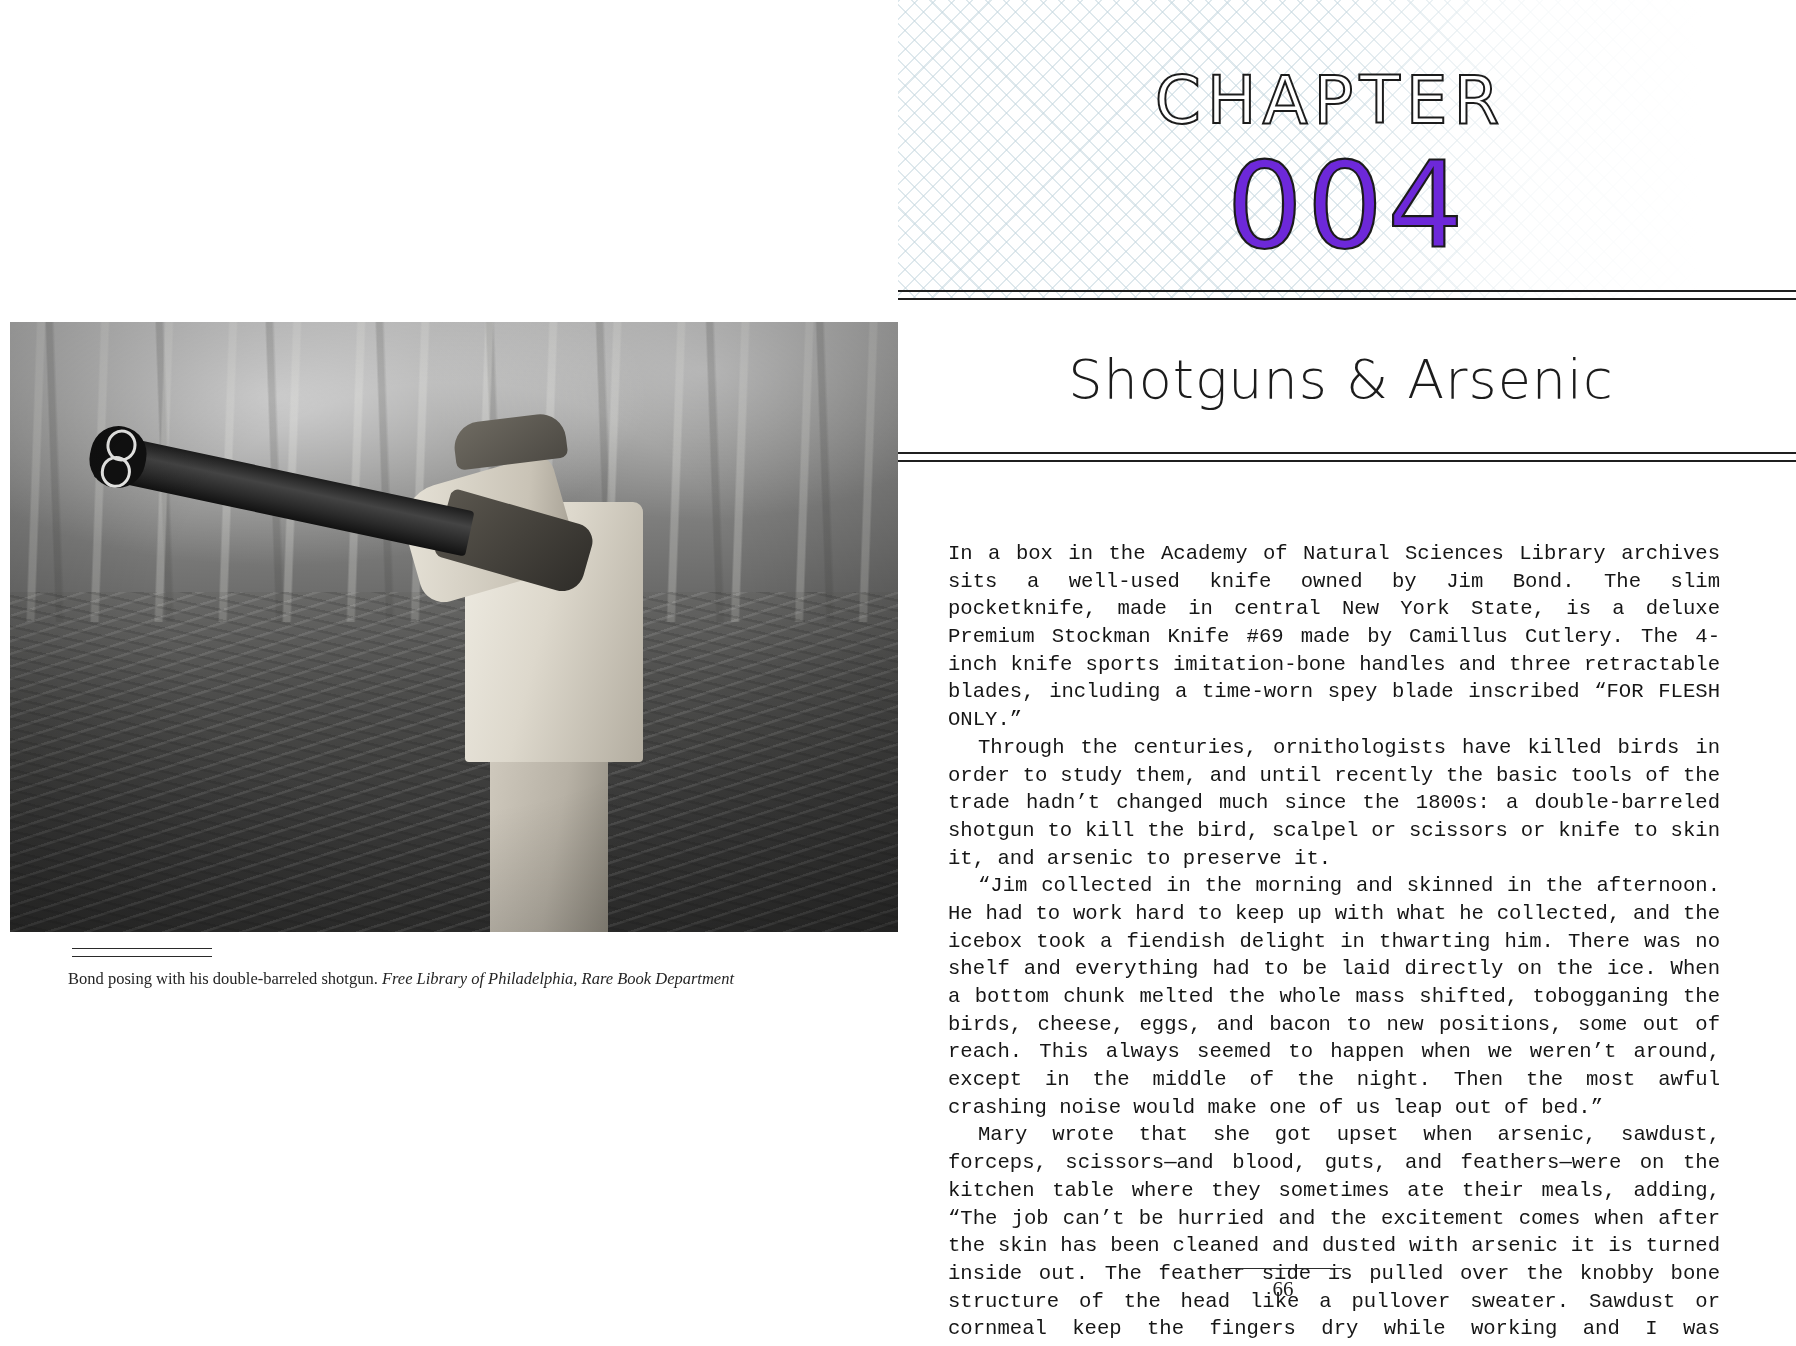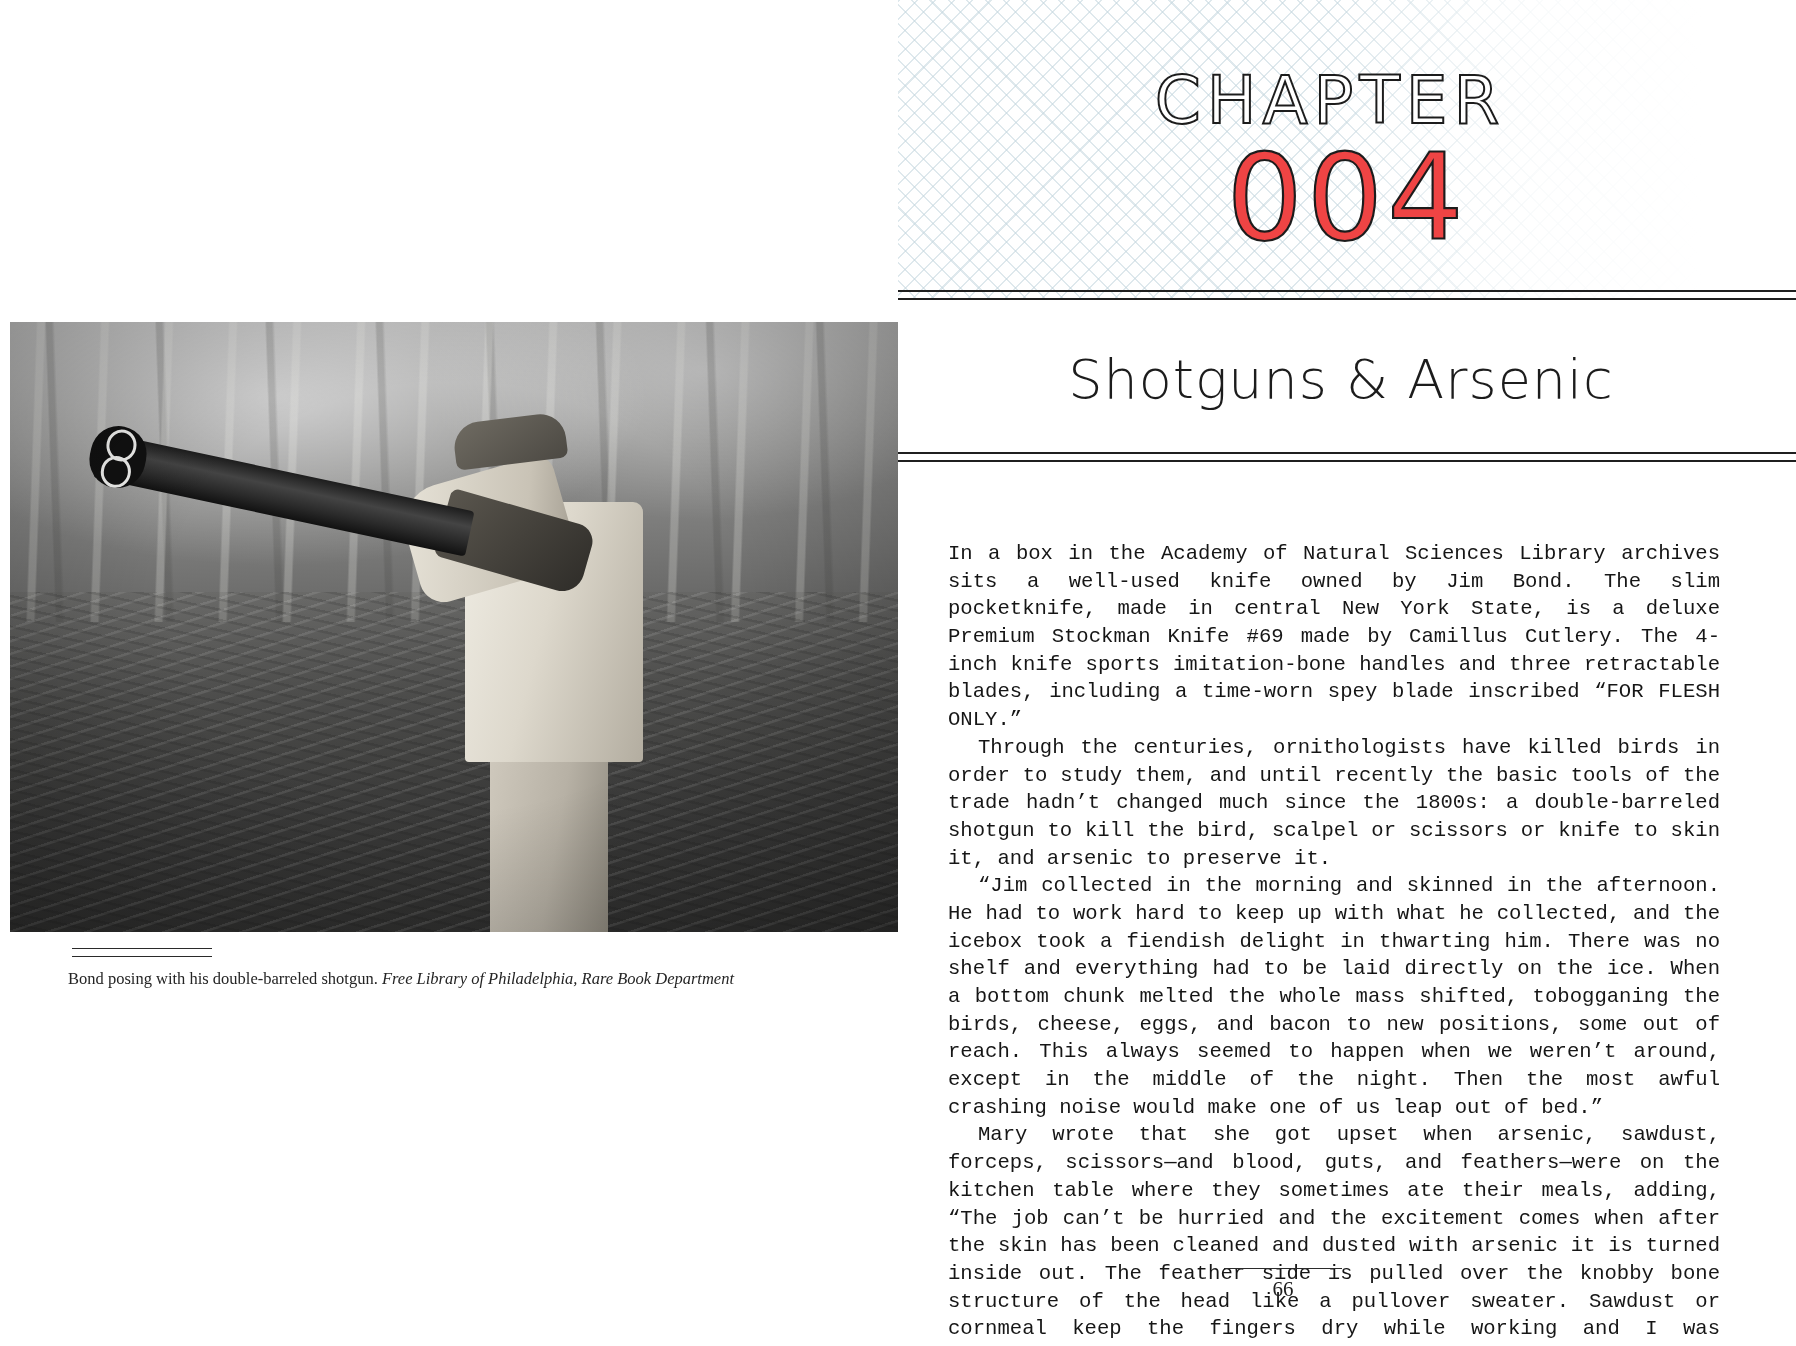--- a/index.html
+++ b/index.html
@@ -219,27 +219,27 @@
     font-size: 66px;
     letter-spacing: 6px;
     font-weight: 400;
     color: #ffffff;
     -webkit-text-stroke: 2px #1c1c1c;
     text-shadow: none;
   }
   .chapter-number {
     position: absolute;
     left: 0; right: 0;
-    top: 128px;
+    top: 136px;
     text-align: center;
     font-family: "DejaVu Sans", sans-serif;
     font-size: 120px;
     letter-spacing: 4px;
     font-weight: 400;
-    color: #ef4444;
+    color: #6d28d9;
     -webkit-text-stroke: 2.2px #1c1c1c;
   }
   .rule-double-top {
     position: absolute;
     left: 0; top: 290px;
     width: 898px;
     border-top: 2px solid #1f1f1f;
     border-bottom: 2px solid #1f1f1f;
     height: 6px;
   }

